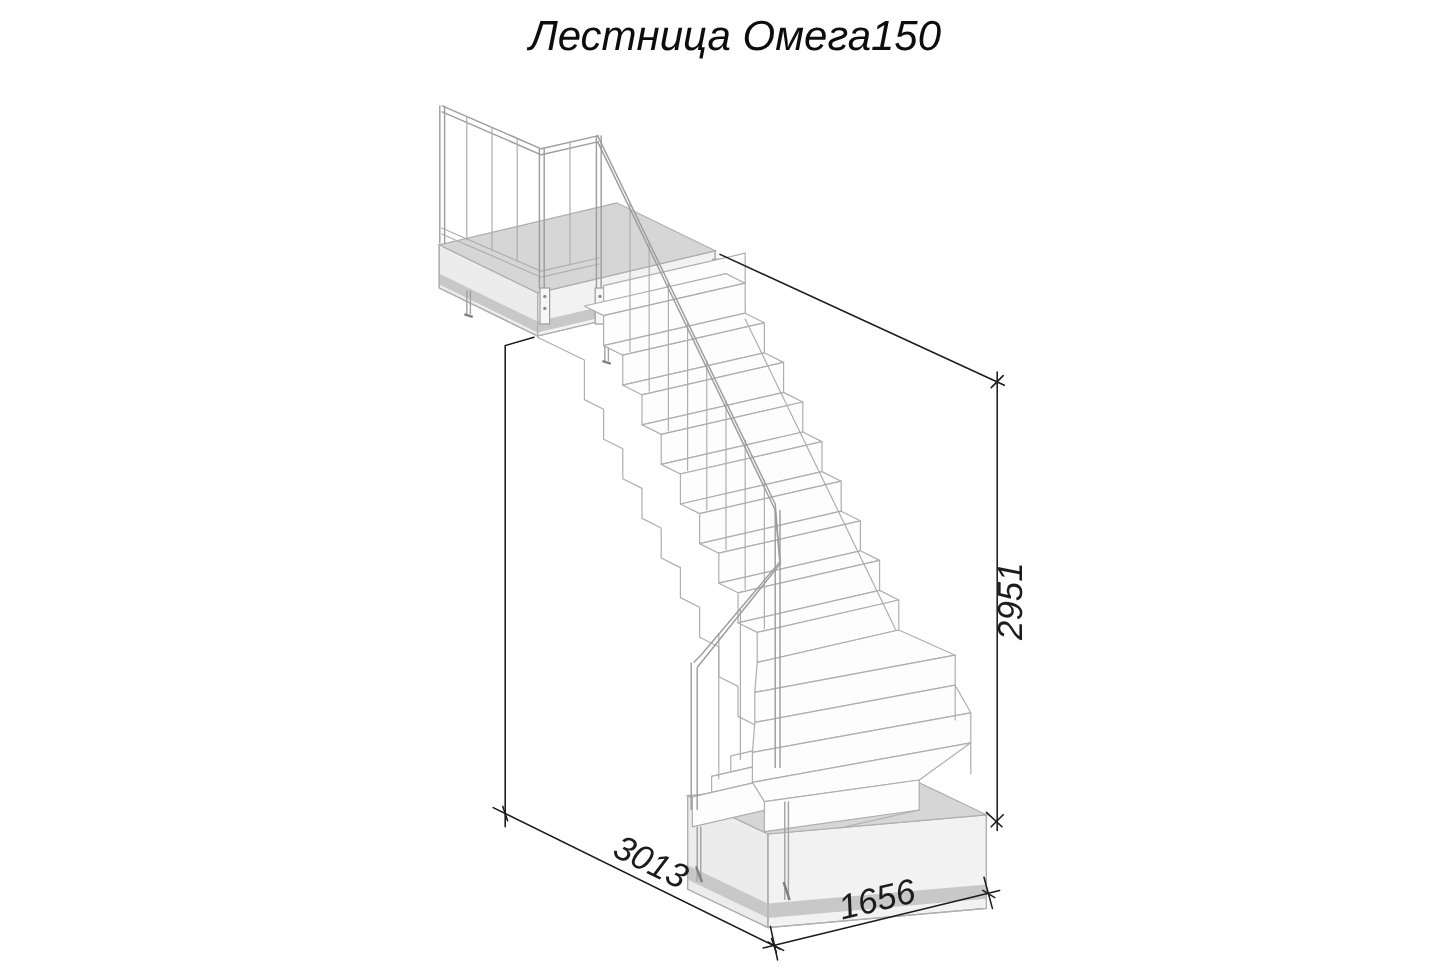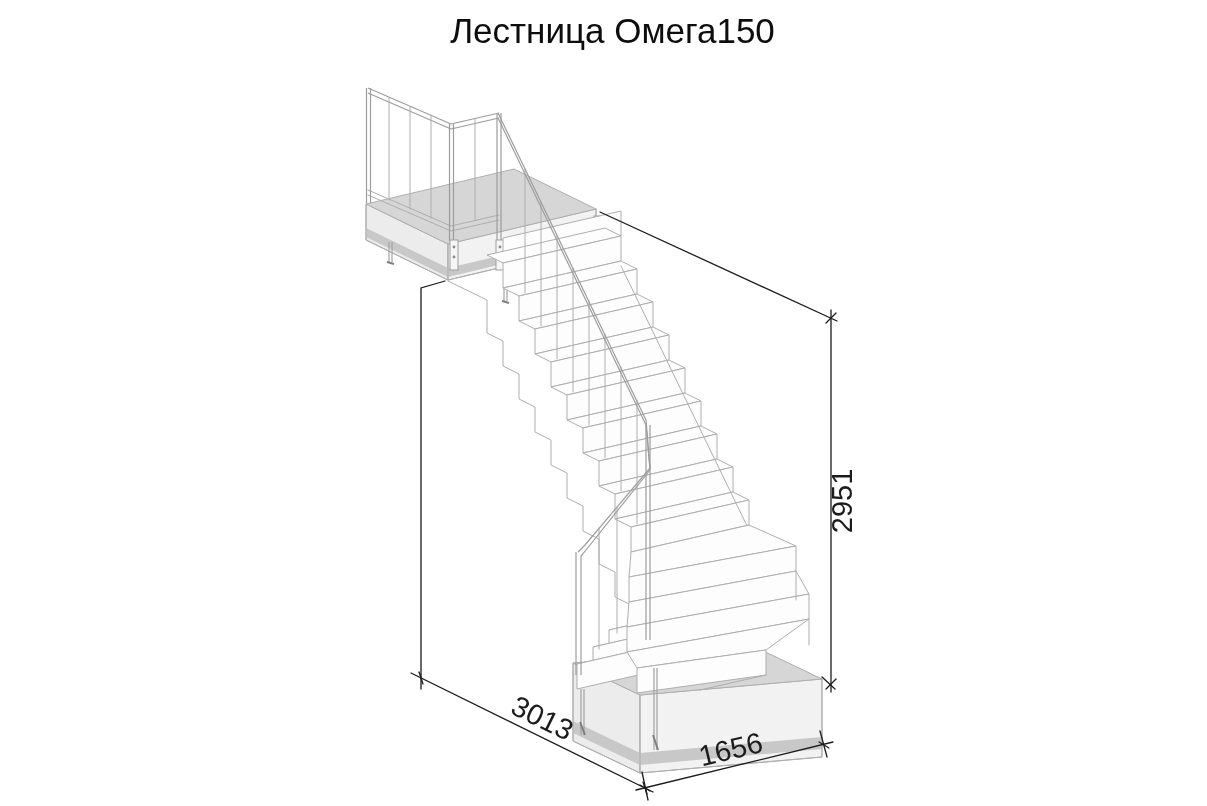--- a/index.html
+++ b/index.html
@@ -1,21 +1,21 @@
 <!DOCTYPE html>
 <html style="--line: #aeaeae; --ink: #1c1c1c; --face-top: #d6d6d6; --face-side: #ececec; --face-band: #c8c8c8;"><head>
 <meta charset="utf-8">
 <style>
   :root{
     --line:#aeaeae; --ink:#1c1c1c;
     --face-top:#d6d6d6; --face-side:#ececec; --face-side2:#f2f2f2; --face-band:#c8c8c8;
   }
   html,body{margin:0;padding:0;background:#fff;}
   .page{position:relative;width:1207px;height:806px;background:#fff;overflow:hidden;
-        font-family:"Liberation Sans", sans-serif;}
+        font-family:"Liberation Sans", sans-serif;font-style:italic;}
   .title{position:absolute;top:11px;left:0;width:100%;text-align:center;
          font-size:35px;color:#0d0d0d;transform:translateX(9px);}
   svg{position:absolute;top:0;left:0;}
   .ln{fill:none;stroke:var(--line);stroke-width:1;stroke-linejoin:round;stroke-linecap:round;}
   .ln2{fill:none;stroke:#9d9d9d;stroke-width:1.2;stroke-linejoin:round;}
   .wf{fill:#fdfdfd;stroke:var(--line);stroke-width:1;stroke-linejoin:round;}
   .ftop{fill:var(--face-top);stroke:var(--line);stroke-width:1;}
   .fside{fill:var(--face-side);stroke:var(--line);stroke-width:1;}
   .fside2{fill:var(--face-side2);stroke:var(--line);stroke-width:1;}
   .fband{fill:var(--face-band);stroke:none;}

